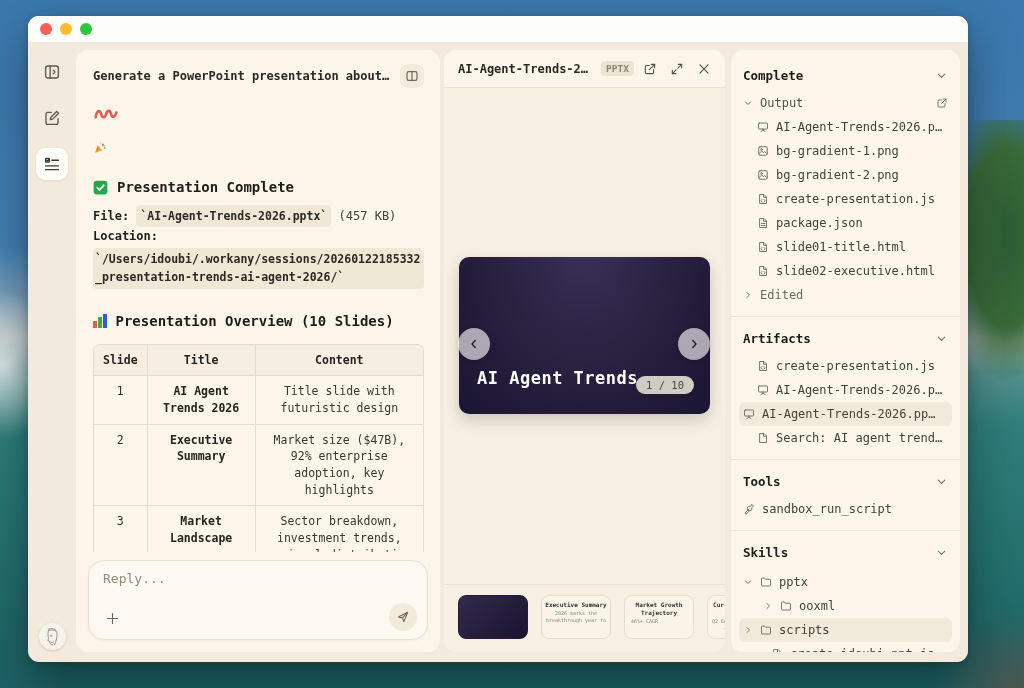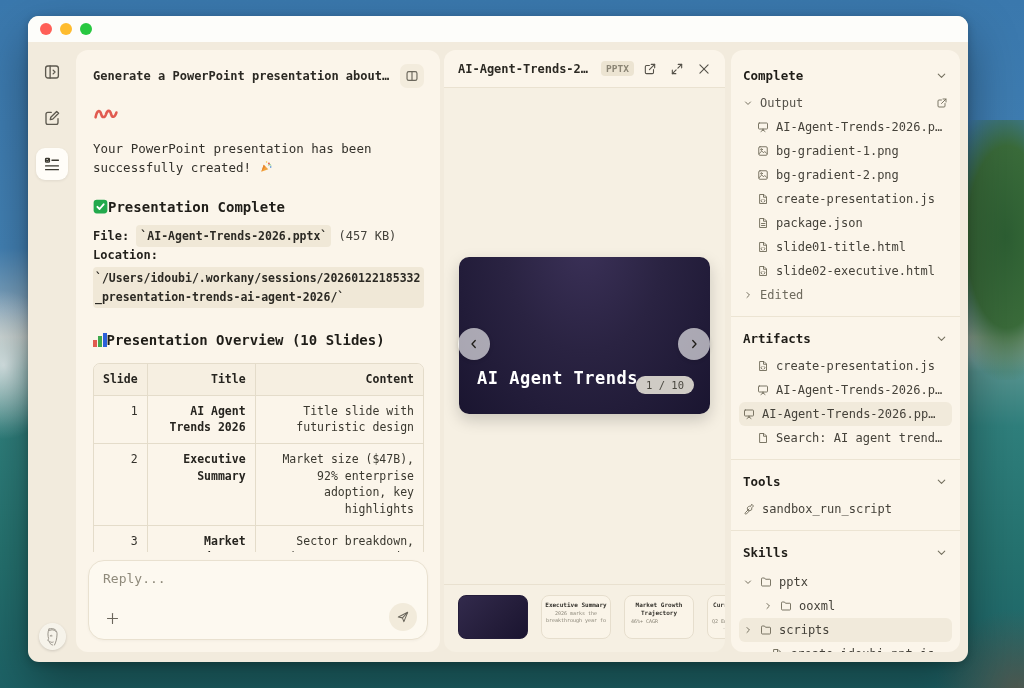--- a/index.html
+++ b/index.html
@@ -37,31 +37,31 @@
 
   
   .chat-pane { width:364px; flex:0 0 364px; margin:8px 2px 10px 0; background:#fbf5ea;
     border-radius:12px; display:flex; flex-direction:column; overflow:hidden; }
   .chat-scroll { flex:1; overflow:hidden; padding:14px 16px 0 17px; color:#26241f; }
   .task-row { display:flex; align-items:center; justify-content:space-between; gap:8px; }
   .task-title { font-size:12px; font-weight:bold; color:#2b2923; white-space:nowrap; overflow:hidden; text-overflow:ellipsis; }
   .icon-btn { width:24px; height:24px; border-radius:7px; background:#f3ecdd; display:flex; align-items:center; justify-content:center; color:#6b675c; flex:0 0 24px; }
   .squiggle { margin-top:17px; }
   .para { margin-top:14px; font-size:12.5px; line-height:1.55; color:#33312b; }
-  .h-row { display:flex; align-items:center; margin-top:21px; font-size:14px; font-weight:bold; color:#1f1d18; }
+  .h-row { display:flex; align-items:center; gap:9px; margin-top:21px; font-size:14px; font-weight:bold; color:#1f1d18; }
   .kv { margin-top:12px; font-size:12px; line-height:1.6; }
   .kv b { color:#211f1a; }
   code.inline { background:#f0e8d7; border-radius:4px; padding:4px 4px; font-weight:bold; font-size:11.5px; color:#2b2923; }
   .loc-code { display:inline-block; margin-top:2px; background:#f0e8d7; border-radius:4px; padding:2px 2px;
     font-size:11.5px; font-weight:bold; line-height:1.6; word-break:break-all; color:#2b2923; }
   .size { color:#44423b; }
 
   table.slides { margin-top:15px; width:100%; border-collapse:separate; border-spacing:0; font-size:11.5px;
     border:1px solid #e4dcca; border-radius:7px; overflow:hidden; }
-  table.slides th, table.slides td { border-bottom:1px solid #e4dcca; padding:7px 9px; text-align:right; vertical-align:top; line-height:1.45; }
+  table.slides th, table.slides td { border-bottom:1px solid #e4dcca; padding:7px 9px; text-align:center; vertical-align:top; line-height:1.45; }
   table.slides th + th, table.slides td + td { border-left:1px solid #e4dcca; }
   table.slides th { background:#f6efe1; font-weight:bold; color:#26241f; }
   td.c-num { width:44px; color:#33312b; }
   td.c-title { width:108px; font-weight:bold; color:#26241f; }
   td.c-content { color:#3a382f; }
 
   .reply-box { flex:0 0 80px; margin:8px 12px 12px 12px; background:#fdf9f0; border:1px solid #e9e1d0;
     border-radius:16px; position:relative; box-shadow:0 1px 3px rgba(0,0,0,.04); }
   .reply-box textarea { position:absolute; left:14px; top:10px; right:14px; height:26px; background:transparent;
     border:none; outline:none; resize:none; font-family:inherit; font-size:13px; color:#3a382f; }
@@ -175,21 +175,21 @@
               </svg>
           </div>
         </div>
 
         <div class="squiggle">
           <svg width="26" height="16" viewBox="0 0 30 18" fill="none" stroke="#e15b50" stroke-width="3" stroke-linecap="round">
             <path d="M3 14 C4.5 5.5, 8 5, 9.5 10.5 C10.5 14.5, 13.5 15, 15 10.5 C16.5 5.5, 19.5 5, 21 10.5 C22 14.5, 25 14.5, 27 8.5"></path>
           </svg>
         </div>
 
-        <div class="para"><span>Your PowerPoint presentation has been successfully created!</span>
+        <div class="para">
           <svg width="14" height="14" viewBox="0 0 24 24" style="vertical-align:-2px">
             <path d="M4 20 L8 8 L16 16 Z" fill="#f2a33c"></path>
             <path d="M4 20 L8 8 L11 11 Z" fill="#e8862e"></path>
             <circle cx="17" cy="6" r="1.6" fill="#e15b50"></circle>
             <circle cx="20" cy="12" r="1.4" fill="#3b82d6"></circle>
             <circle cx="13" cy="3.5" r="1.3" fill="#f4c542"></circle>
             <path d="M16 9 C18 7.5, 20 8, 21 9.5" stroke="#3fa94d" stroke-width="1.2" fill="none"></path>
           </svg>
         </div>
 

